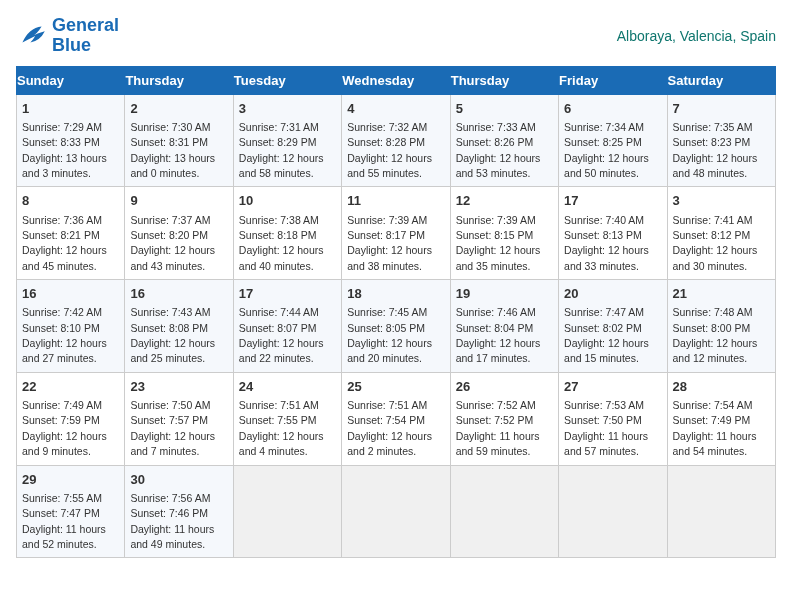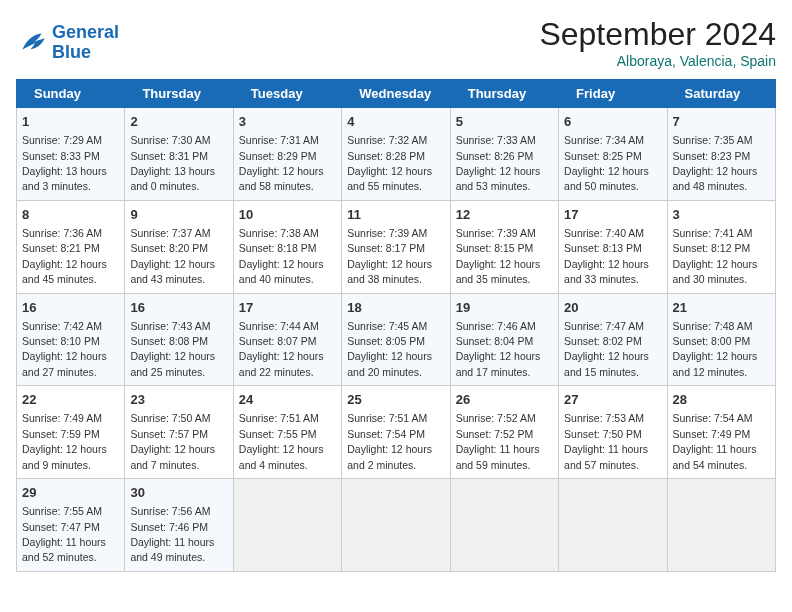--- a/index.html
+++ b/index.html
@@ -44,21 +44,21 @@
       color: #0f766e;
     }
     .calendar {
       width: 100%;
       border-collapse: collapse;
       font-size: 11px;
     }
     .calendar thead tr th {
       background: #1a6bb5;
       color: #fff;
-      padding: 6px 17px;
+      padding: 6px 0;
       text-align: left;
       font-size: 13px;
       font-weight: 600;
       border: 1px solid #1a6bb5;
     }
     .calendar tbody tr td {
       vertical-align: top;
       padding: 5px 5px;
       border: 1px solid #ccc;
       width: 108px;
@@ -95,21 +95,20 @@
   <div class="logo">
     <svg class="logo-bird" viewBox="0 0 40 40">
       <path d="M8 28 Q16 10 32 8 Q26 18 20 20 Q28 16 36 14 Q30 26 18 28 Q22 24 24 20 Q16 24 8 28Z" fill="#1a6bb5"></path>
     </svg>
     <div class="logo-text">
       <div><span>General</span></div>
       <div><span>Blue</span></div>
     </div>
   </div>
   <div class="title-block">
-    <div class="month-title">September 2024</div>
     <div class="location-title">Alboraya, Valencia, Spain</div>
   </div>
 </div>
 
 <table class="calendar">
   <thead>
     <tr>
     <th>Sunday</th>
         <th>Thursday</th>
         <th>Tuesday</th>

